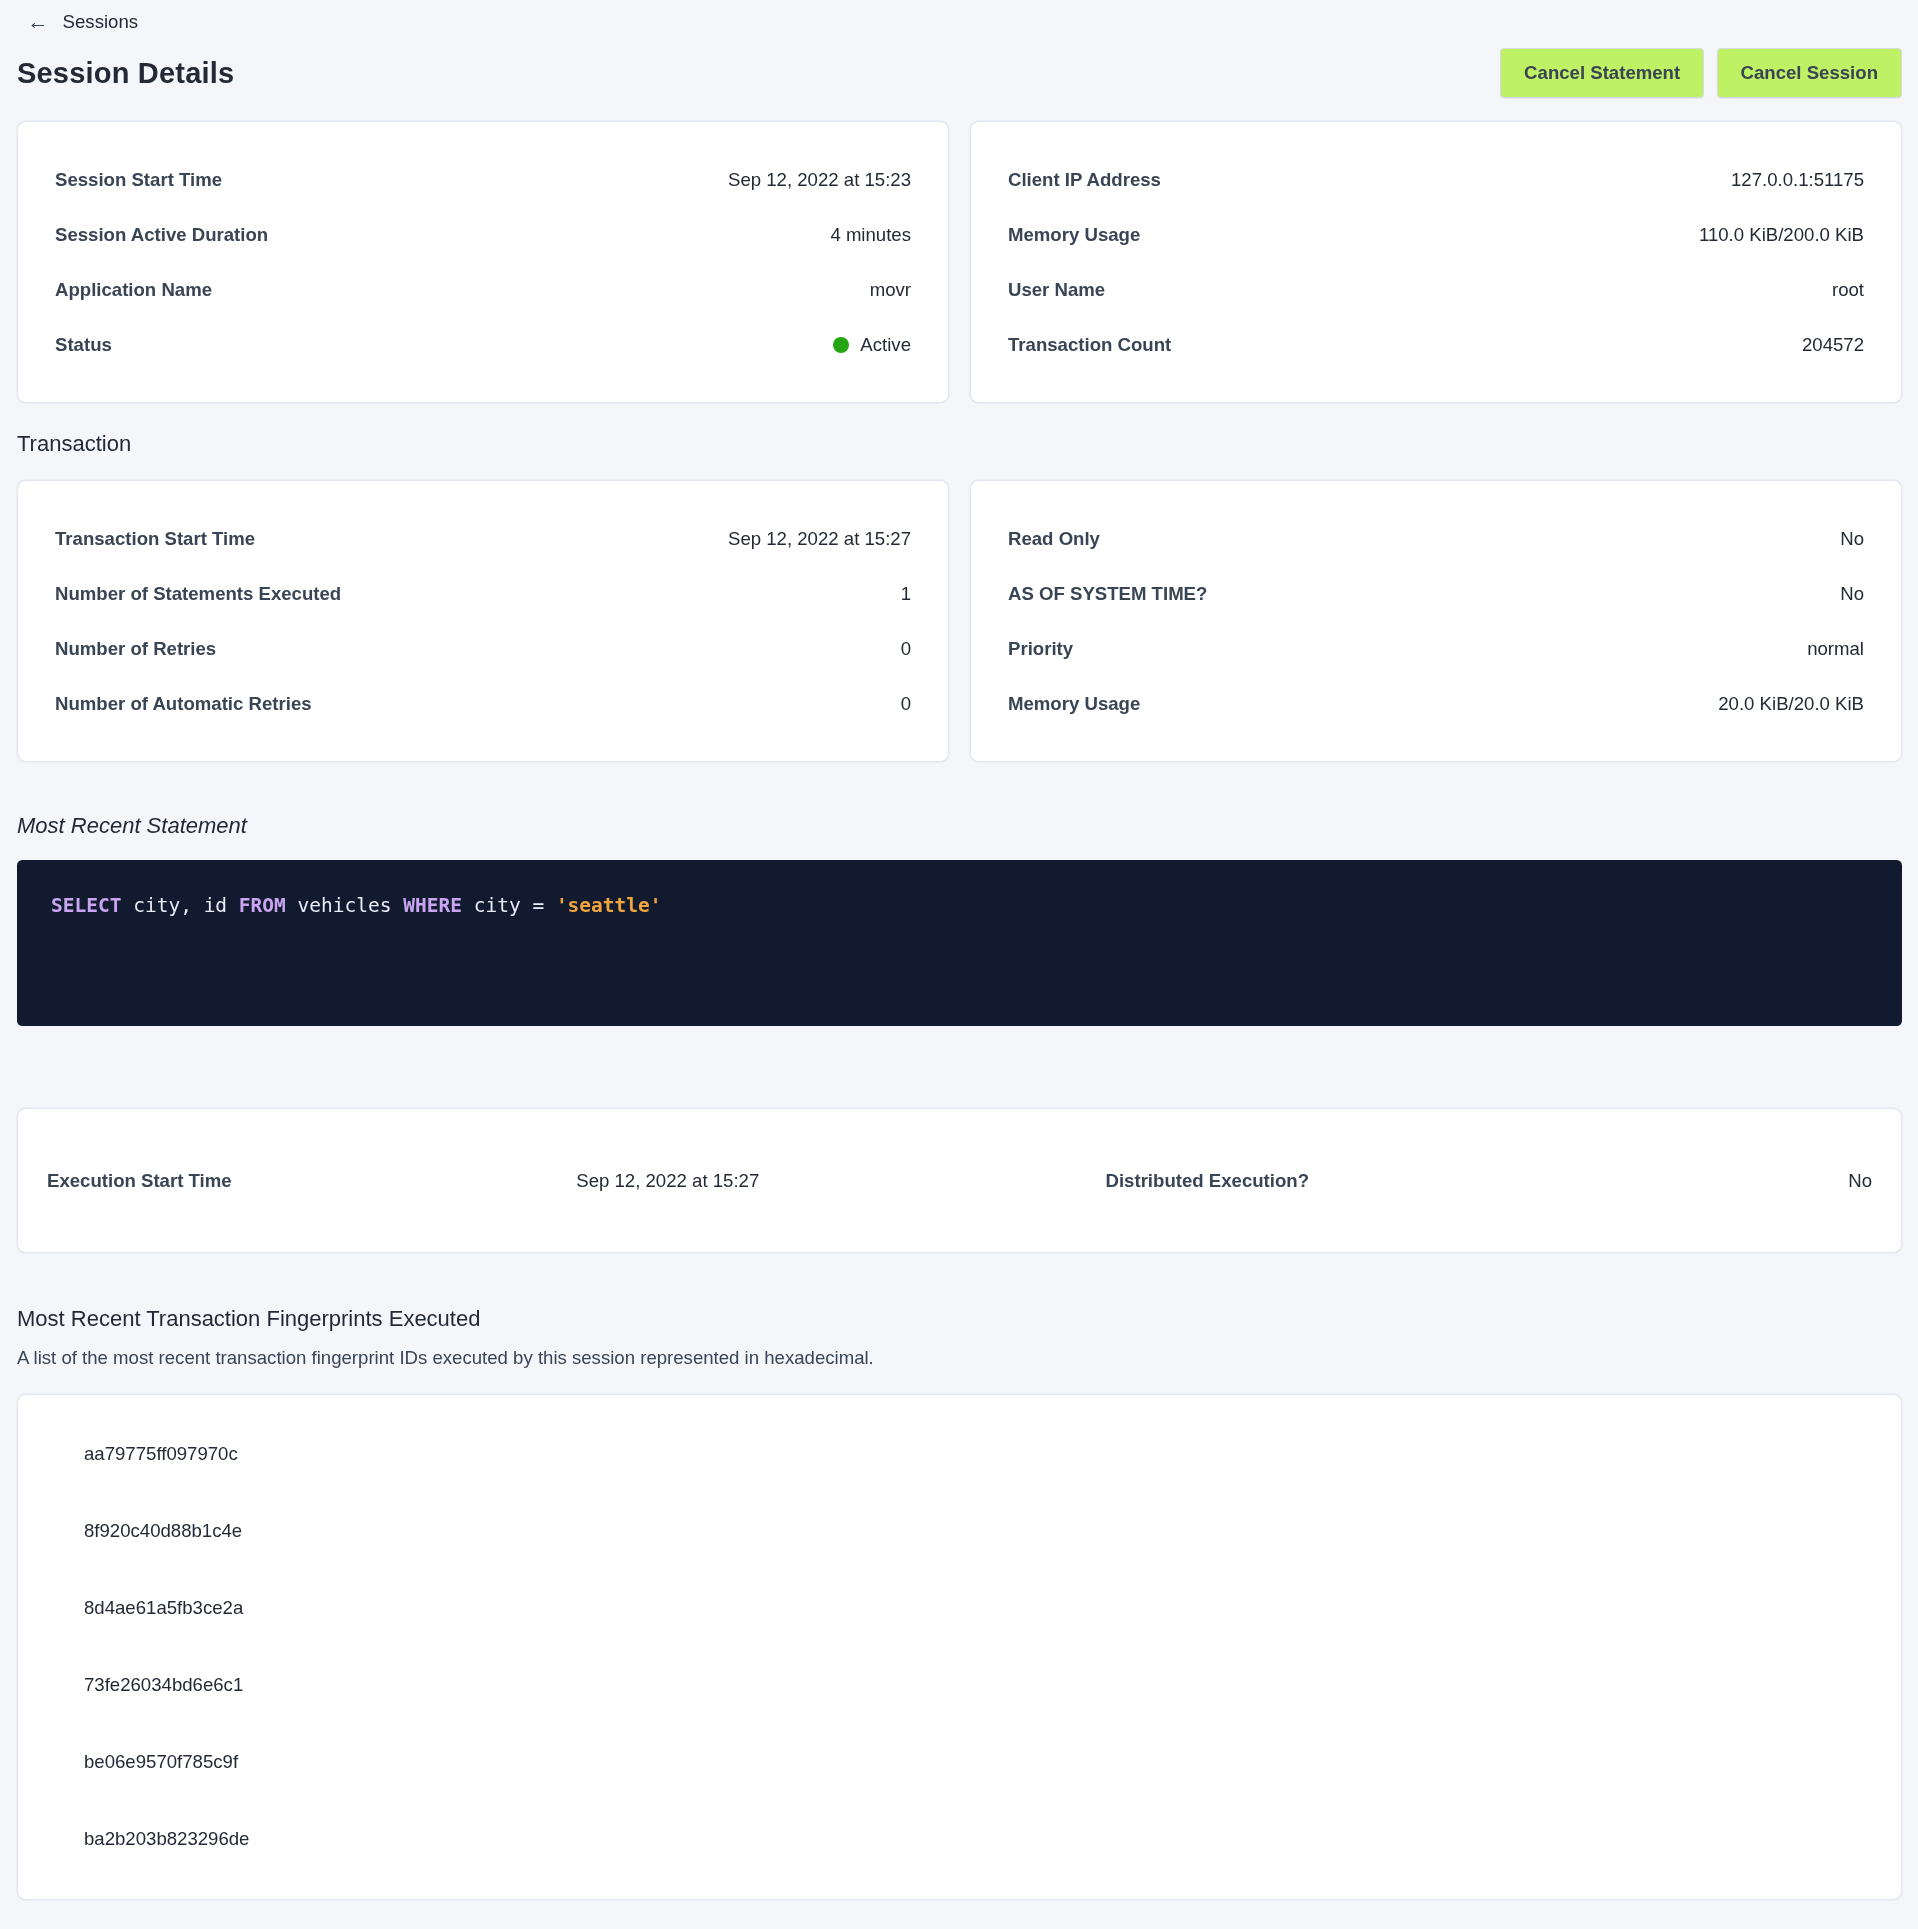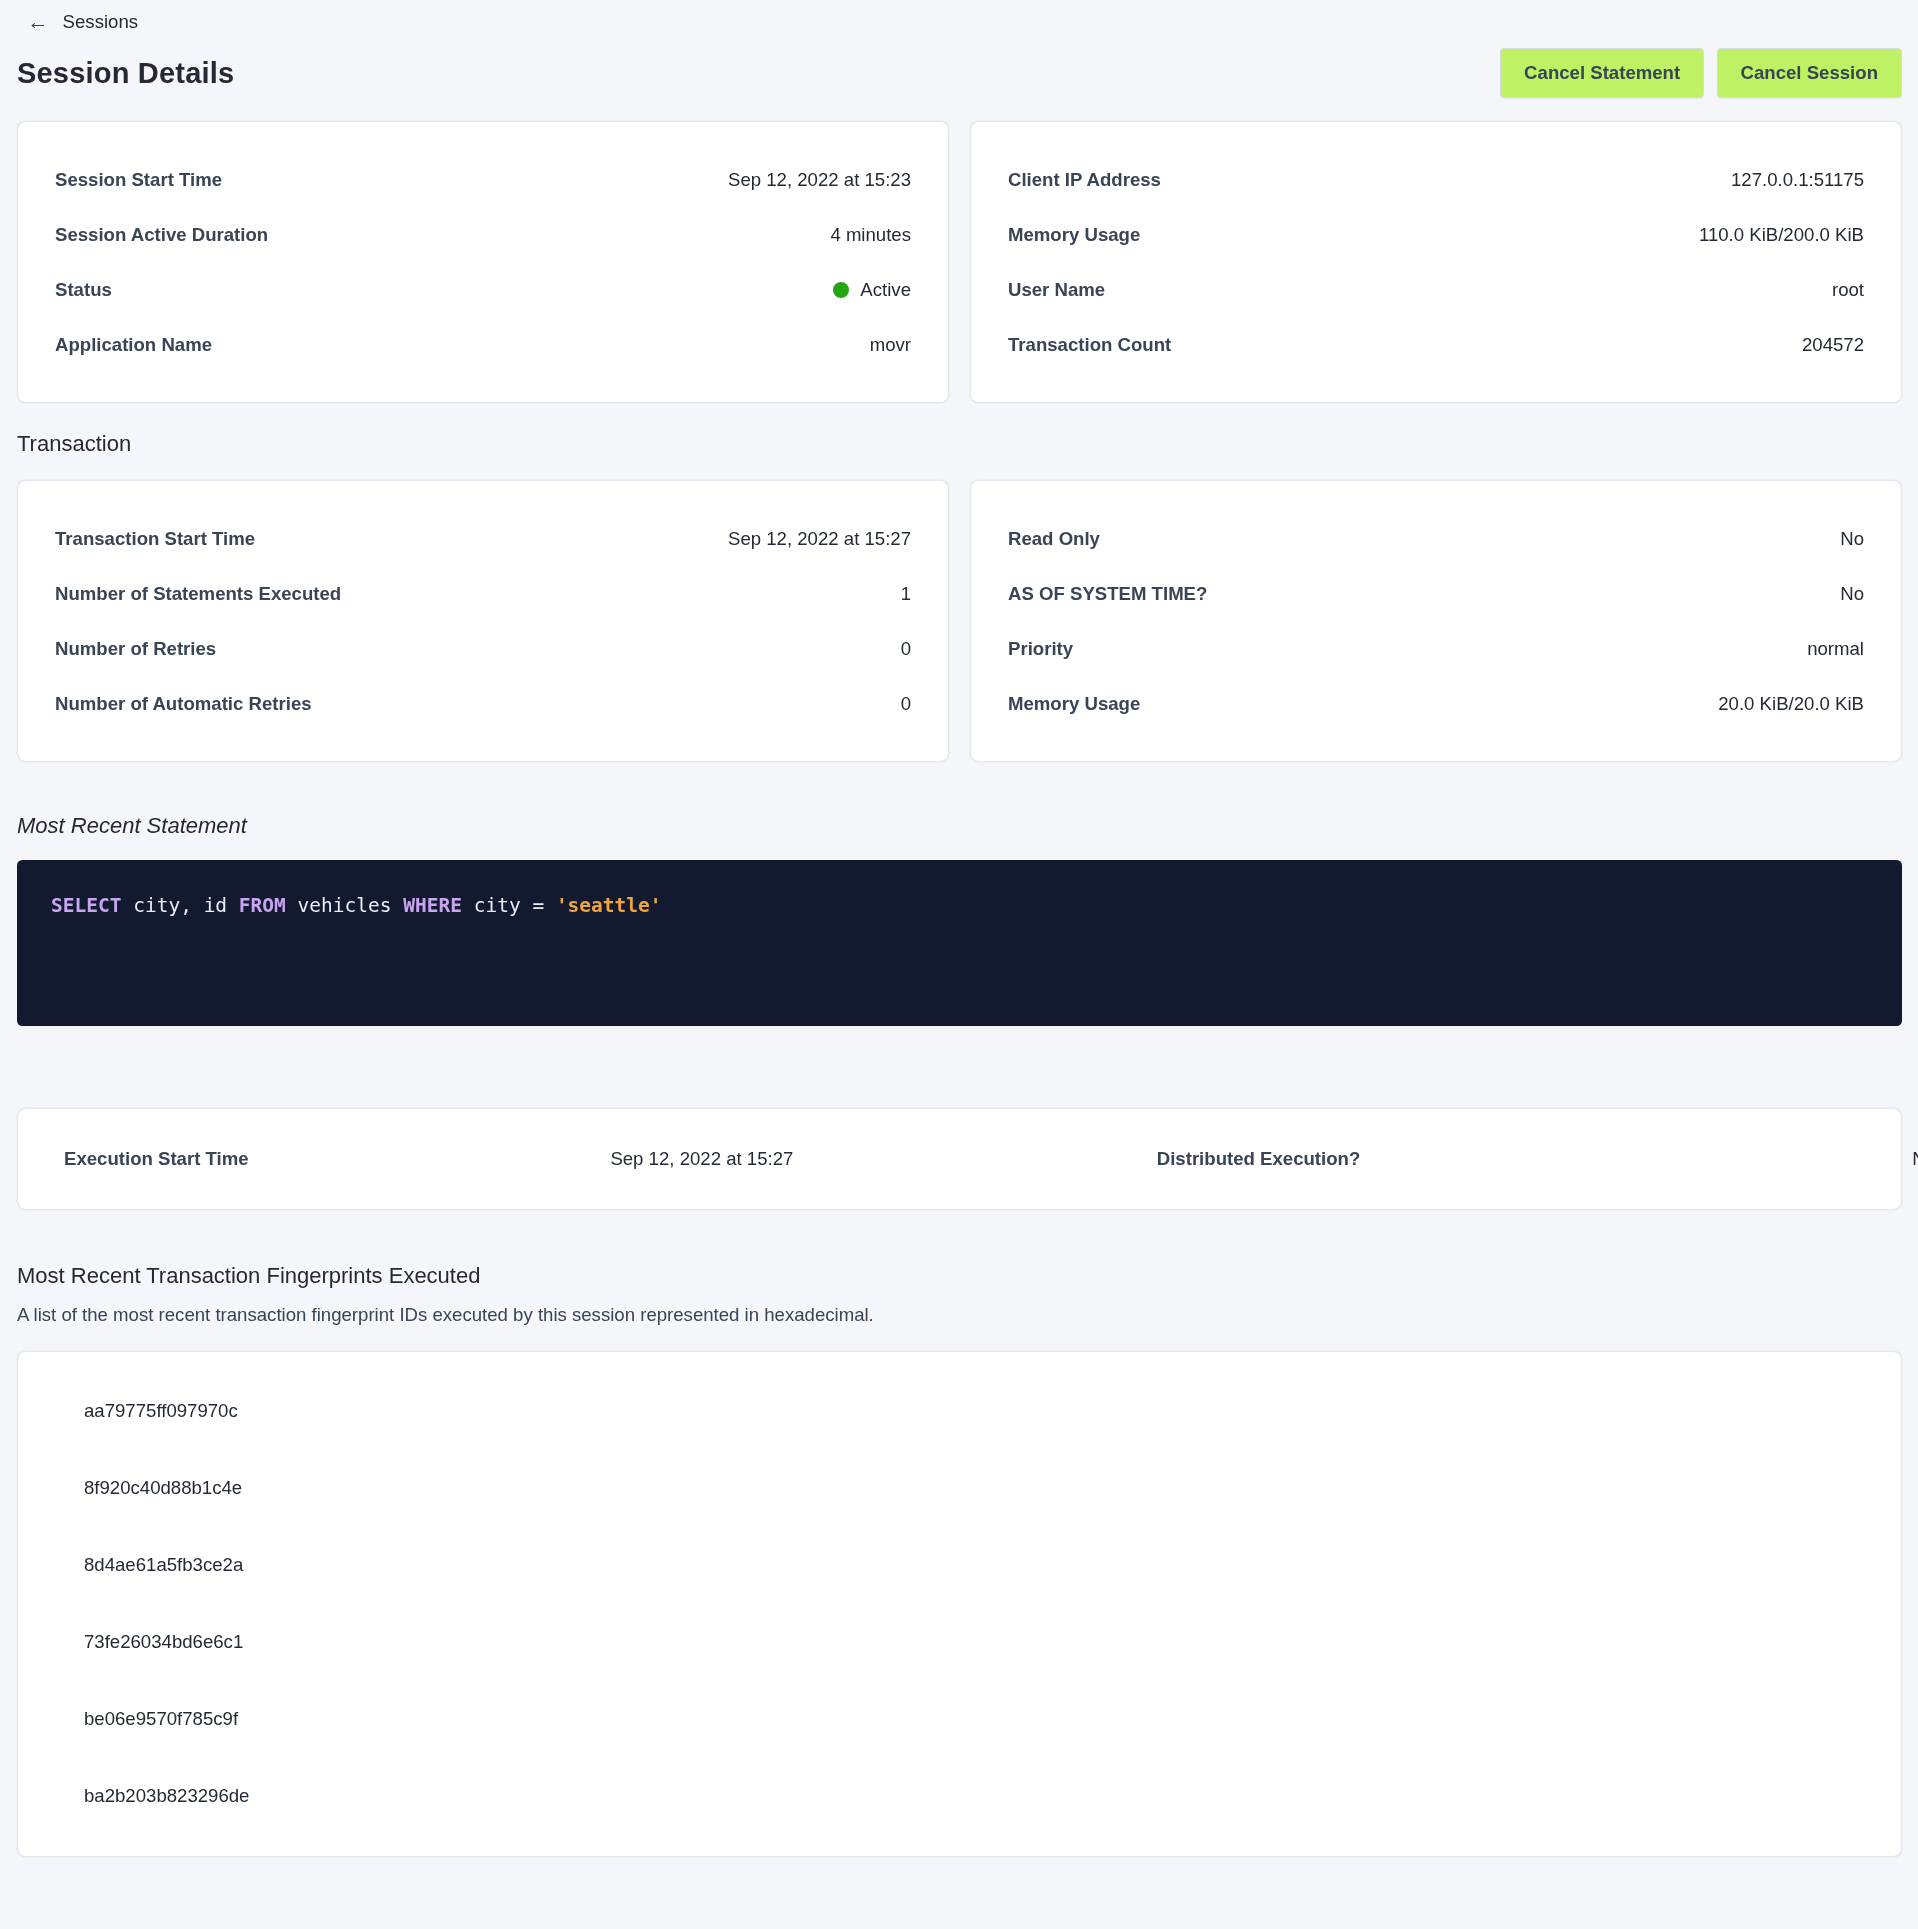--- a/index.html
+++ b/index.html
@@ -51,22 +51,22 @@
     background:var(--code-bg); border-radius:5.3px; height:166px; padding:34px;
     font-family:"DejaVu Sans Mono", monospace; font-size:19.5px; line-height:1.25;
     white-space:pre-wrap; color:var(--sql-plain); margin-top:1.8px;
   }
   .tok-k{color:var(--sql-keyword); font-weight:700;}
   .tok-p{color:var(--sql-plain); font-weight:500;}
   .tok-s{color:var(--sql-string); font-weight:700;}
 
   
   .exec-card{
-    margin-top:82px; height:102px; padding:0 46px;
-    display:grid; grid-template-columns:29% 29% 26% 16%; align-items:center; font-size:18.6px;gap:27px;
+    margin-top:82px; height:145px; padding:0 29px;
+    display:grid; grid-template-columns:29% 29% 26% 16%; align-items:center; font-size:18.6px;
   }
   .exec-card .kv-label{font-weight:700;}
   .exec-val-right{text-align:right;}
 
   
   .fp-card{padding:21px 37px 21px 66px; margin-bottom:7px;}
   .fp-row{display:flex; align-items:center; height:77px; font-size:18.6px; color:var(--text-dark);}
 </style>
 </head>
 <body>
@@ -90,30 +90,30 @@
     <div class="card">
       <div class="kv-row">
         <span class="kv-label">Session Start Time</span>
         <span class="kv-value">Sep 12, 2022 at 15:23</span>
       </div>
       <div class="kv-row">
         <span class="kv-label">Session Active Duration</span>
         <span class="kv-value">4 minutes</span>
       </div>
       <div class="kv-row">
+        <span class="kv-label">Application Name</span>
+        <span class="kv-value">movr</span>
+      </div>
+      <div class="kv-row">
         <span class="kv-label">Status</span>
         <span class="kv-value status-wrap">
           <span class="status-dot"></span>
           <span>Active</span>
         </span>
       </div>
-      <div class="kv-row">
-        <span class="kv-label">Application Name</span>
-        <span class="kv-value">movr</span>
-      </div>
     </div>
 
     <div class="card">
       <div class="kv-row">
         <span class="kv-label">Client IP Address</span>
         <span class="kv-value">127.0.0.1:51175</span>
       </div>
       <div class="kv-row">
         <span class="kv-label">Memory Usage</span>
         <span class="kv-value">110.0 KiB/200.0 KiB</span>

